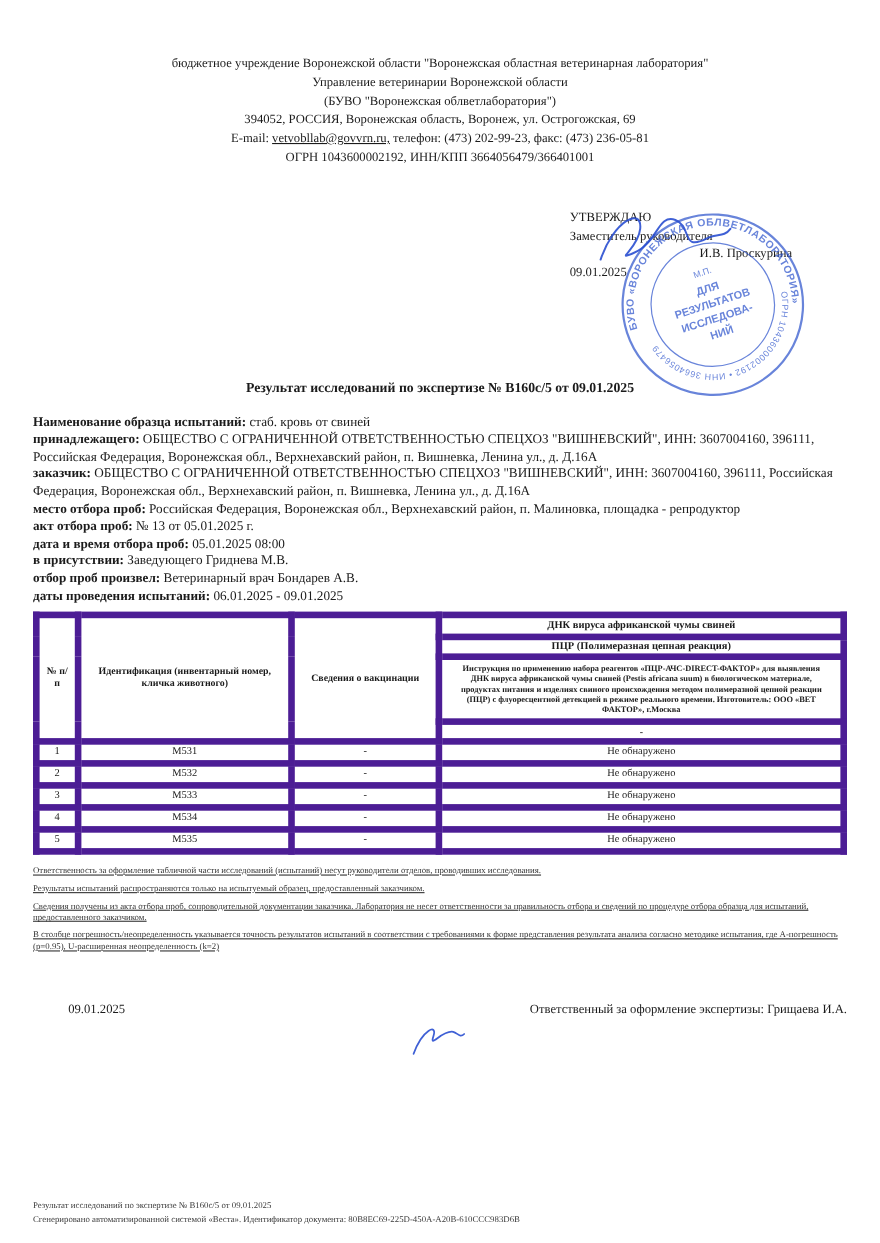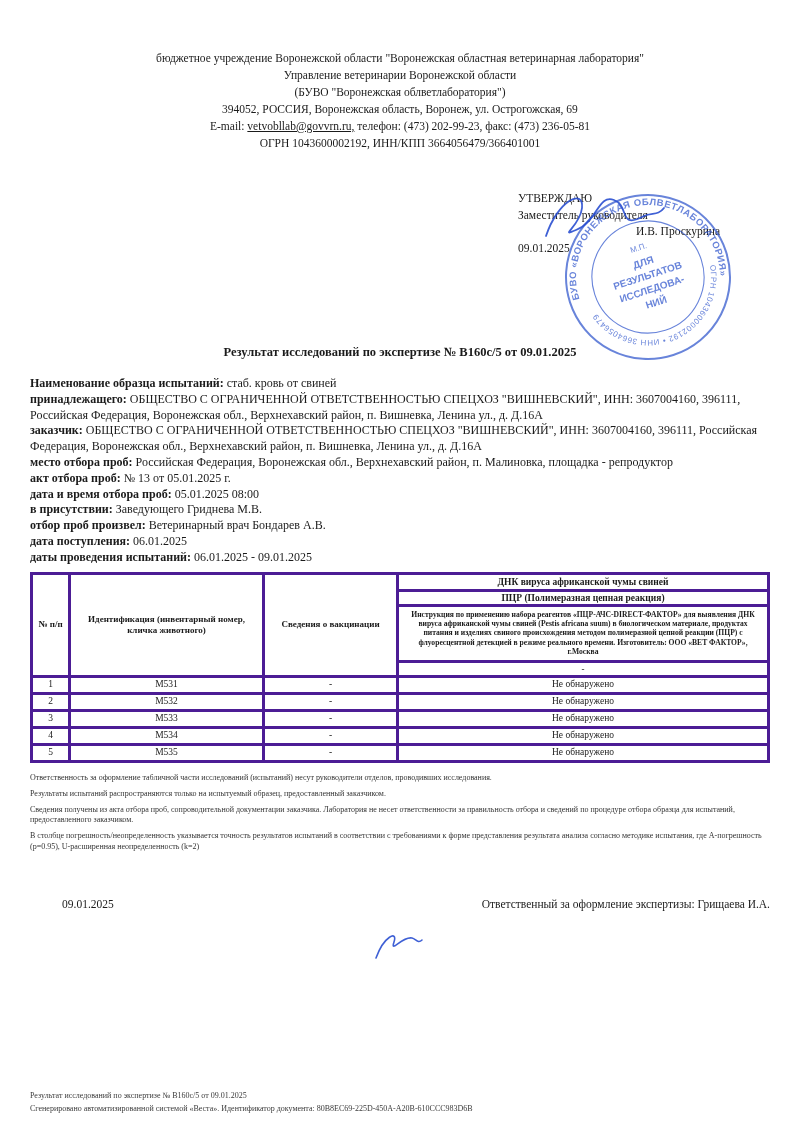--- a/index.html
+++ b/index.html
@@ -23,30 +23,30 @@
   .stamp { position: absolute; left: 563px; top: 192px; z-index: 2; pointer-events: none; }
   .sig2 { position: absolute; left: 372px; top: 928px; z-index: 3; pointer-events: none; }
   
   .doc-title { margin-top: 193px; text-align: center; font-weight: bold; font-size: 12.5px; }
   
   .fields { margin: 16px 30px 0 30px; font-size: 12px; }
   .fields p { margin: 0; line-height: 15.8px; }
   .fields .lbl { font-weight: bold; }
   
   .results-table { margin: 6px 30px 0 30px; width: 740px; border-collapse: collapse; table-layout: fixed; }
-  .results-table th, .results-table td { border: 3px solid #4c1d95; vertical-align: middle; }
+  .results-table th, .results-table td { border: 6px solid #4c1d95; vertical-align: middle; }
   .results-table th.side-head { font-size: 9px; font-weight: bold; text-align: center; padding: 2px 4px; line-height: 11px; }
   .results-table th.disease-head { font-size: 9.5px; font-weight: bold; text-align: center; padding: 2px 4px; }
   .results-table th.method-head { font-size: 9.5px; font-weight: bold; text-align: center; padding: 1px 4px; }
   .results-table th.method-detail { font-size: 7.6px; font-weight: bold; text-align: center; line-height: 9.4px; padding: 3px 10px; }
   .results-table th.units-row { font-size: 9px; font-weight: bold; text-align: center; padding: 1px; }
   .results-table td { font-size: 9.5px; text-align: center; padding: 1.5px 2px; line-height: 11px; }
   
   .notes { margin: 10px 30px 0 30px; font-size: 8px; color: #333; }
-  .notes div { margin-bottom: 5.5px; line-height: 10.5px; }
+  .notes div { margin-bottom: 5.5px; line-height: 10.5px; text-decoration: underline; }
   
   .signoff { margin: 46px 30px 0 30px; display: flex; justify-content: space-between; font-size: 11.5px; }
   .signoff .date { padding-left: 32px; }
   
   .doc-footer { position: absolute; left: 30px; top: 1089px; font-size: 8px; color: #3a3a3a; line-height: 13px; }
 </style>
 </head>
 <body>
 
 <div class="page">
@@ -97,21 +97,20 @@
 
   <div class="fields">
     <p><span class="lbl">Наименование образца испытаний:</span><span> стаб. кровь от свиней</span></p>
     <p><span class="lbl">принадлежащего:</span><span> ОБЩЕСТВО С ОГРАНИЧЕННОЙ ОТВЕТСТВЕННОСТЬЮ СПЕЦХОЗ "ВИШНЕВСКИЙ", ИНН: 3607004160, 396111, Российская Федерация, Воронежская обл., Верхнехавский район, п. Вишневка, Ленина ул., д. Д.16А</span></p>
     <p><span class="lbl">заказчик:</span><span> ОБЩЕСТВО С ОГРАНИЧЕННОЙ ОТВЕТСТВЕННОСТЬЮ СПЕЦХОЗ "ВИШНЕВСКИЙ", ИНН: 3607004160, 396111, Российская Федерация, Воронежская обл., Верхнехавский район, п. Вишневка, Ленина ул., д. Д.16А</span></p>
     <p><span class="lbl">место отбора проб:</span><span> Российская Федерация, Воронежская обл., Верхнехавский район, п. Малиновка, площадка - репродуктор</span></p>
     <p><span class="lbl">акт отбора проб:</span><span> № 13 от 05.01.2025 г.</span></p>
     <p><span class="lbl">дата и время отбора проб:</span><span> 05.01.2025 08:00</span></p>
     <p><span class="lbl">в присутствии:</span><span> Заведующего Гриднева М.В.</span></p>
     <p><span class="lbl">отбор проб произвел:</span><span> Ветеринарный врач Бондарев А.В.</span></p>
-    <p><span class="lbl">дата поступления:</span><span> 06.01.2025</span></p>
     <p><span class="lbl">даты проведения испытаний:</span><span> 06.01.2025 - 09.01.2025</span></p>
   </div>
 
   <table class="results-table">
     <colgroup>
       <col style="width:38px">
         <col style="width:194px">
         <col style="width:134px">
         <col>
     </colgroup>

